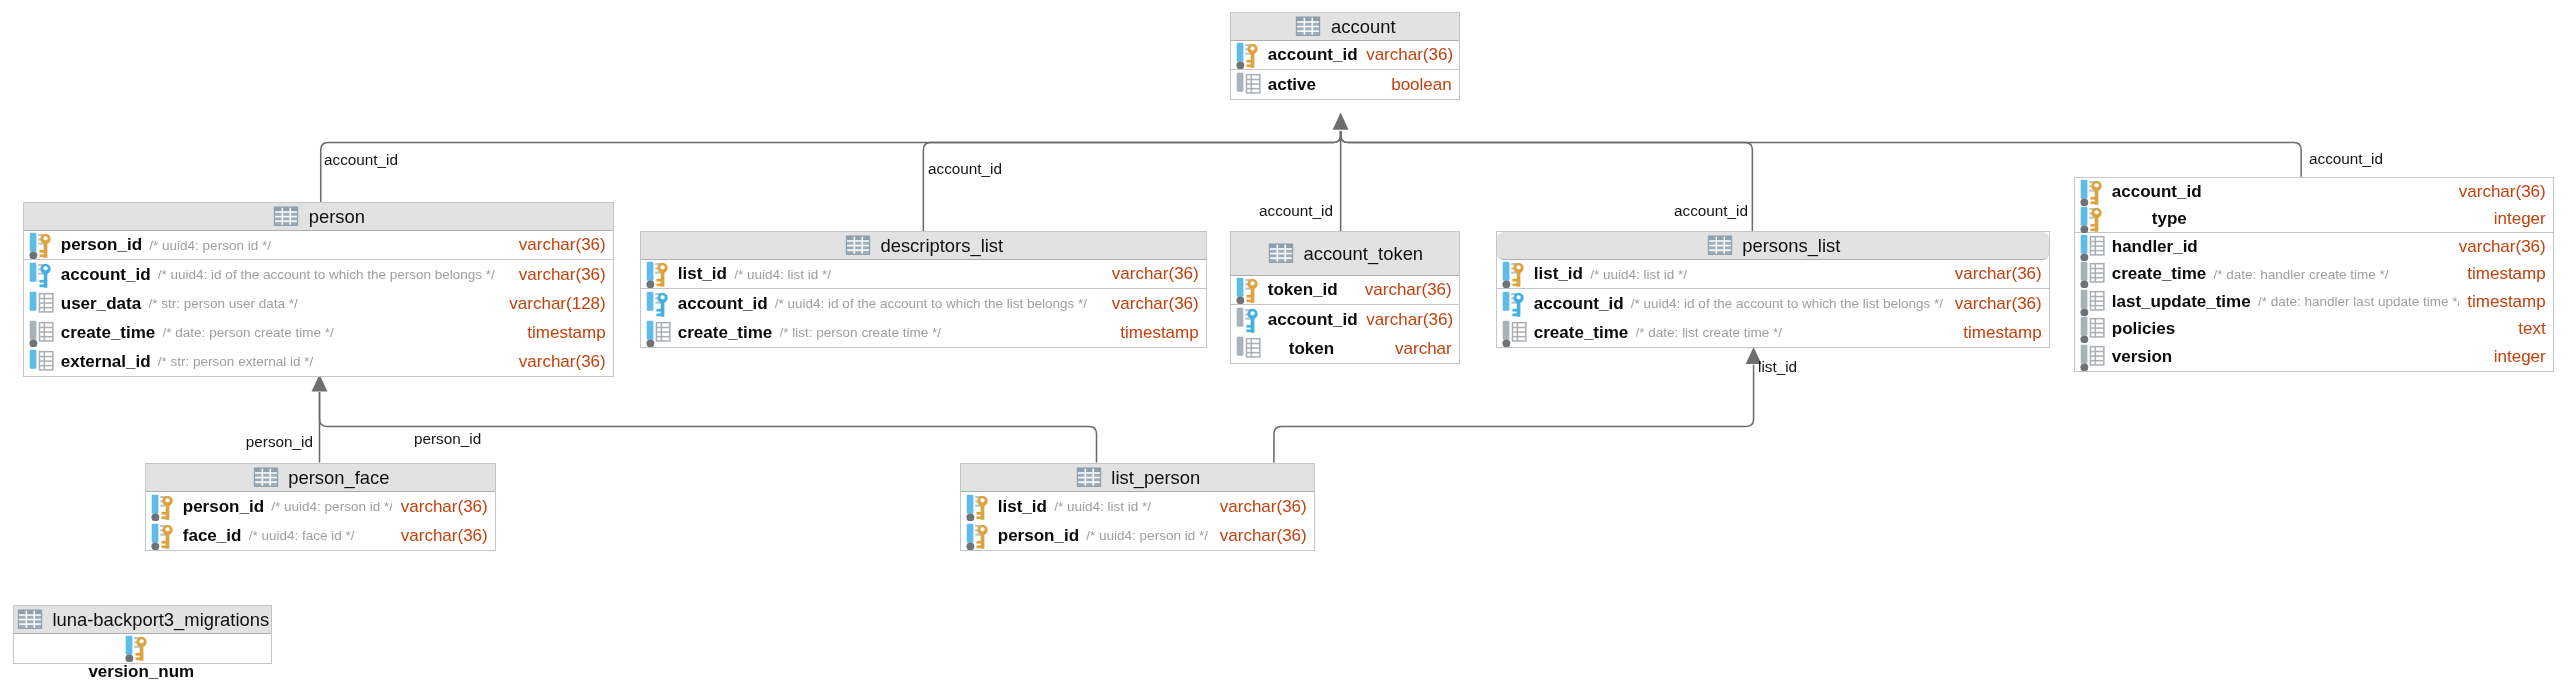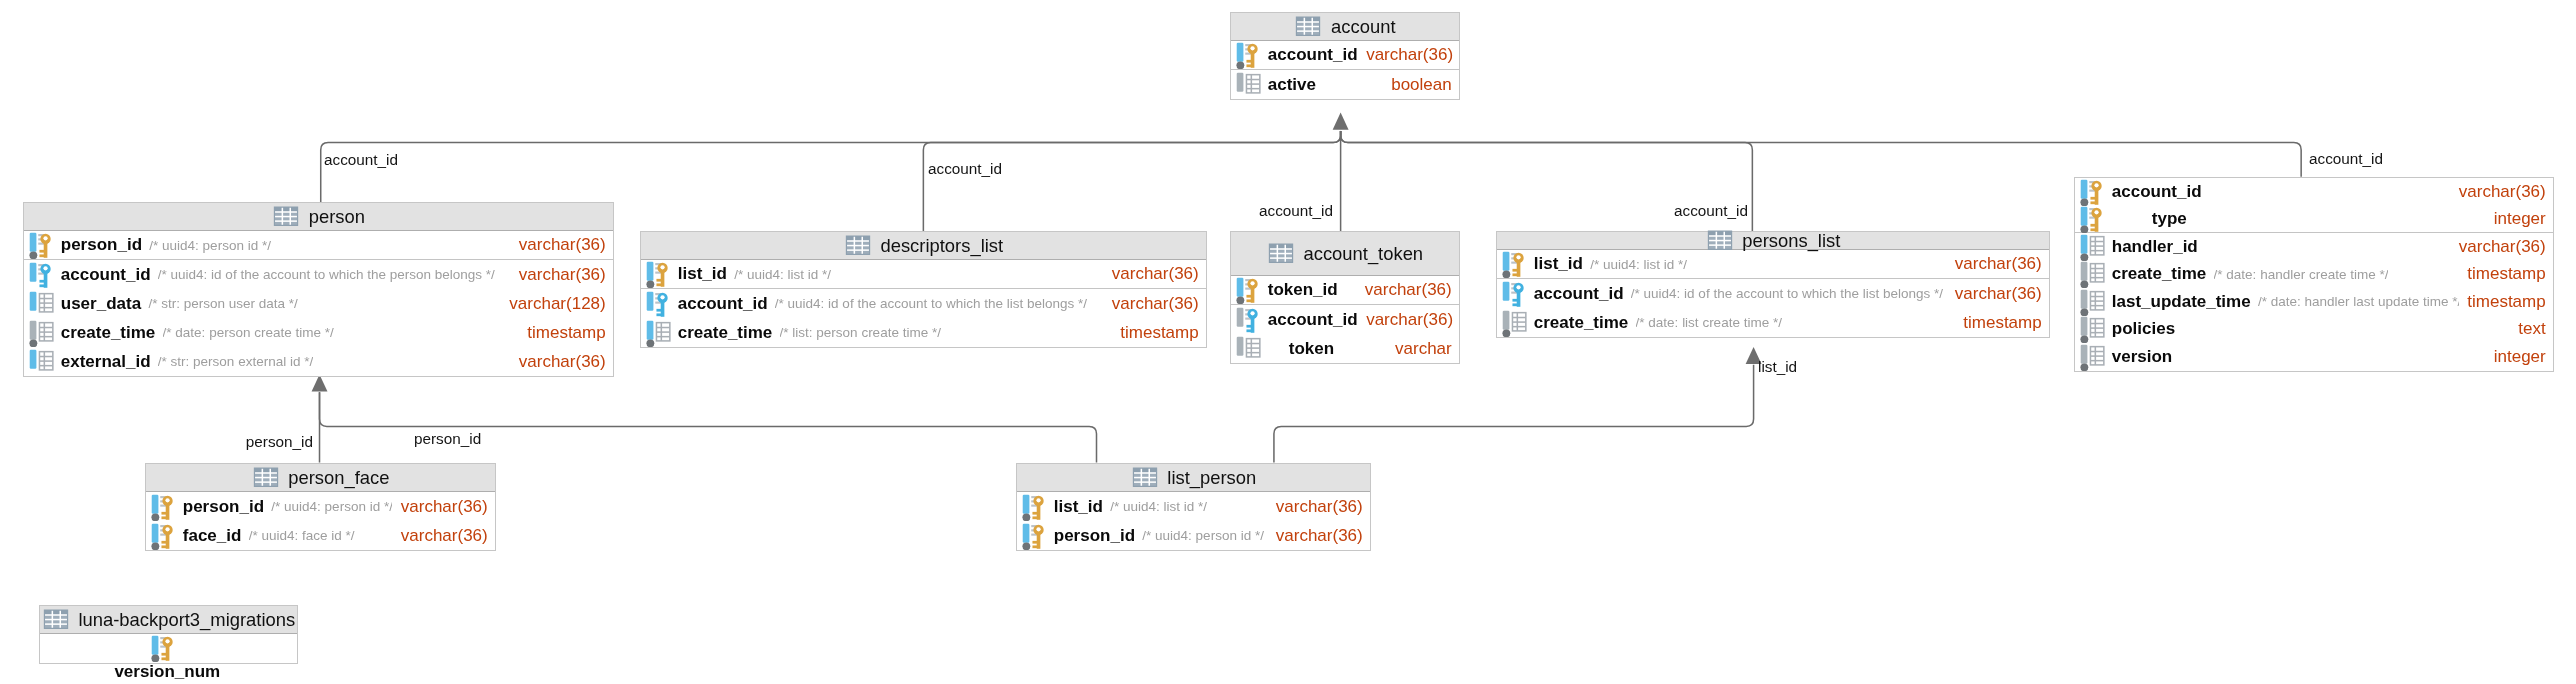--- a/index.html
+++ b/index.html
@@ -343,21 +343,21 @@
                 <line x1="17" y1="21.5" x2="39" y2="21.5"></line>
                 <line x1="17" y1="29" x2="39" y2="29"></line>
                 <line x1="25" y1="6" x2="25" y2="36"></line>
               </g>
             </svg></span>
           <span class="col-name">token</span>
           <span class="col-type">varchar</span>
         </div>
       </div>
       <div class="db-table" style="left: 1496px; top: 231px; width: 554px;">
-        <div class="db-table-header" style="height: 18px;">
+        <div class="db-table-header" style="height: 28px; border-radius: 7px;">
           <svg width="28" height="24.5" viewBox="0 0 46 40">
             <rect x="4" y="5" width="38" height="30" fill="#9faebb"></rect>
             <rect x="4" y="5" width="38" height="8" fill="#8ea0af"></rect>
             <g stroke="#ffffff" stroke-width="2.5">
               <line x1="4" y1="13" x2="42" y2="13"></line>
               <line x1="4" y1="20.5" x2="42" y2="20.5"></line>
               <line x1="4" y1="28" x2="42" y2="28"></line>
               <line x1="17" y1="5" x2="17" y2="35"></line>
               <line x1="30" y1="5" x2="30" y2="35"></line>
             </g>
@@ -594,21 +594,21 @@
                 <rect x="17" y="38.5" width="8" height="4.5"></rect>
               </g>
               <circle cx="27" cy="12" r="3.5" fill="#ffffff"></circle>
               <circle cx="7" cy="40" r="6.5" fill="#6e7377"></circle>
             </svg></span>
           <span class="col-name">face_id</span>
           <span class="col-comment">/* uuid4: face id */</span>
           <span class="col-type">varchar(36)</span>
         </div>
       </div>
-      <div class="db-table" style="left: 1016px; top: 463px; width: 355px;">
+      <div class="db-table" style="left: 960px; top: 463px; width: 355px;">
         <div class="db-table-header" style="height: 28px;">
           <svg width="28" height="24.5" viewBox="0 0 46 40">
             <rect x="4" y="5" width="38" height="30" fill="#9faebb"></rect>
             <rect x="4" y="5" width="38" height="8" fill="#8ea0af"></rect>
             <g stroke="#ffffff" stroke-width="2.5">
               <line x1="4" y1="13" x2="42" y2="13"></line>
               <line x1="4" y1="20.5" x2="42" y2="20.5"></line>
               <line x1="4" y1="28" x2="42" y2="28"></line>
               <line x1="17" y1="5" x2="17" y2="35"></line>
               <line x1="30" y1="5" x2="30" y2="35"></line>
@@ -653,21 +653,21 @@
                 <rect x="17" y="38.5" width="8" height="4.5"></rect>
               </g>
               <circle cx="27" cy="12" r="3.5" fill="#ffffff"></circle>
               <circle cx="7" cy="40" r="6.5" fill="#6e7377"></circle>
             </svg></span>
           <span class="col-name">person_id</span>
           <span class="col-comment">/* uuid4: person id */</span>
           <span class="col-type">varchar(36)</span>
         </div>
       </div>
-      <div class="db-table" style="left: 39px; top: 605px; width: 259px;">
+      <div class="db-table" style="left: 13px; top: 605px; width: 259px;">
         <div class="db-table-header" style="height: 28px;">
           <svg width="28" height="24.5" viewBox="0 0 46 40">
             <rect x="4" y="5" width="38" height="30" fill="#9faebb"></rect>
             <rect x="4" y="5" width="38" height="8" fill="#8ea0af"></rect>
             <g stroke="#ffffff" stroke-width="2.5">
               <line x1="4" y1="13" x2="42" y2="13"></line>
               <line x1="4" y1="20.5" x2="42" y2="20.5"></line>
               <line x1="4" y1="28" x2="42" y2="28"></line>
               <line x1="17" y1="5" x2="17" y2="35"></line>
               <line x1="30" y1="5" x2="30" y2="35"></line>

